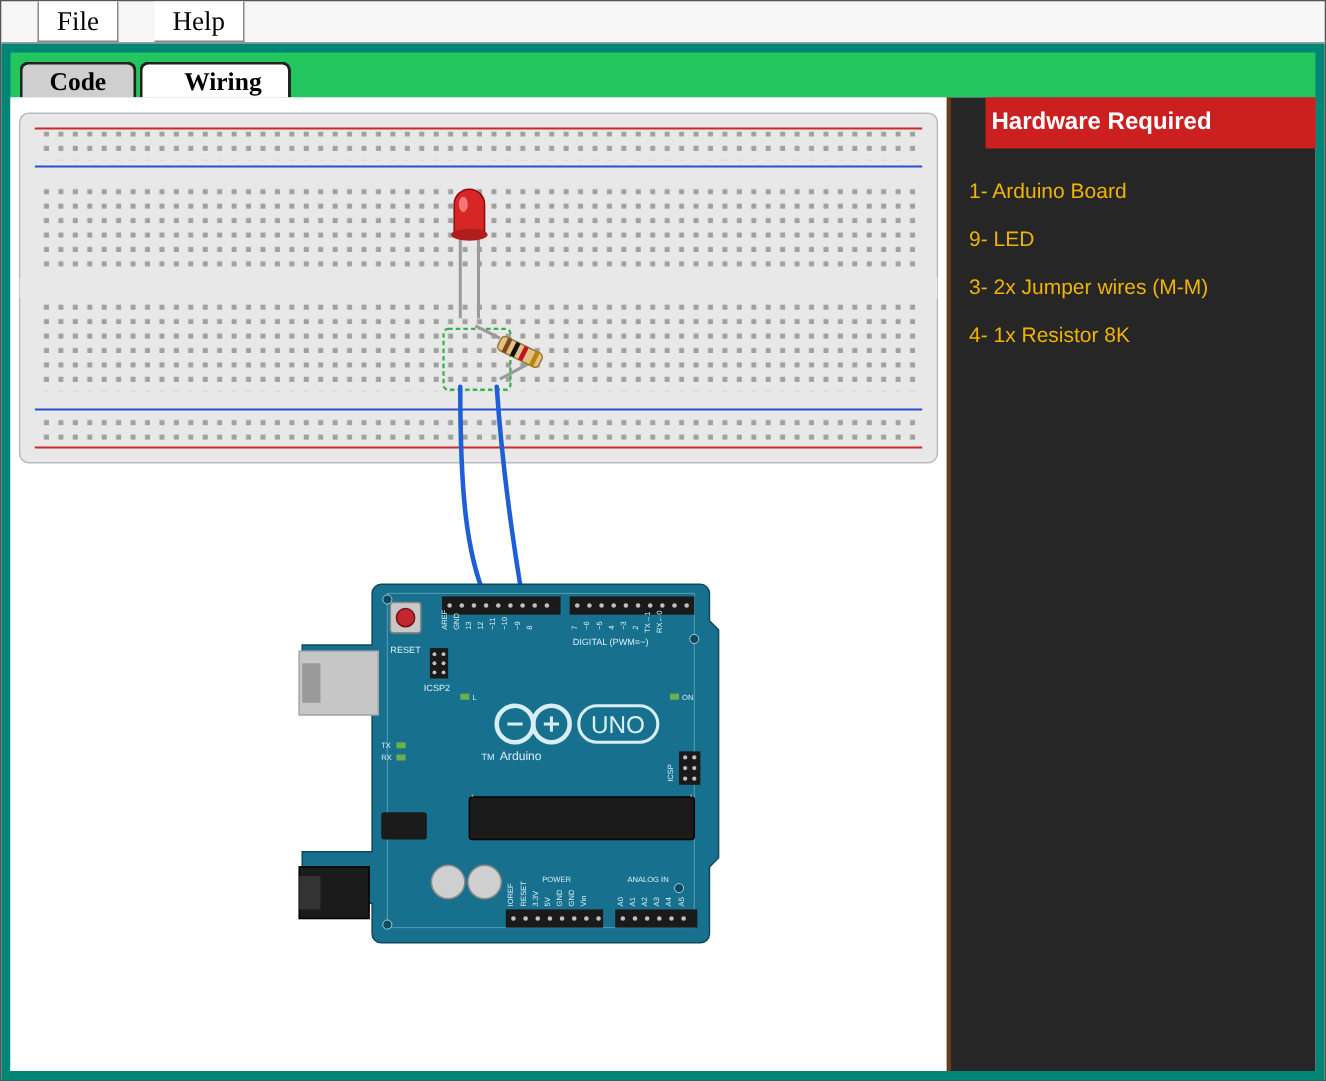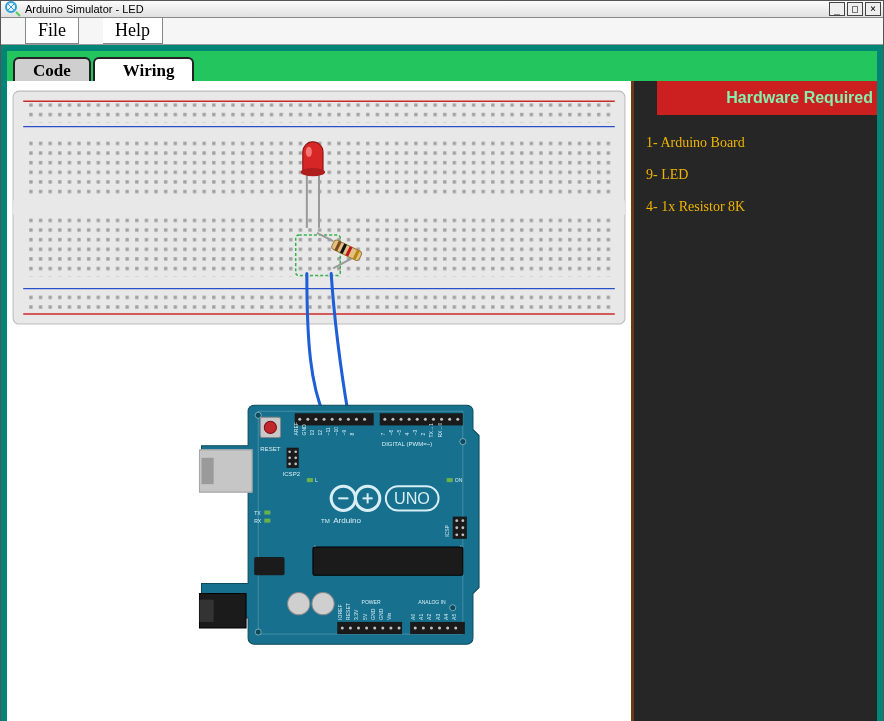--- a/index.html
+++ b/index.html
@@ -108,62 +108,45 @@
   }
   .side-panel {
     width: 246px;
     background:#262626;
     border-left:3px solid #6b3b16;
     display:flex;
     flex-direction:column;
   }
   .side-header {
     background:#cc1f1f;
-    color:#86efac;
+    color:#ffffff;
     font-weight:bold;
-    text-align:right;
+    text-align:left;
     padding:8px 4px;
     font-size:16px;
     font-family: Arial, sans-serif;
     margin-left: 23px;
   }
   .side-list {
     padding:12px 10px;
   }
   .side-item {
     color:#f0b400;
-    font-family: Liberation Serif, serif;
+    font-family: Liberation Sans, sans-serif;
     font-size:14px;
     padding:8px 2px;
   }
   
   svg.scene { width:100%; height:100%; display:block; }
 </style>
 </head>
 <body>
 
 <div class="window">
 
-  <div class="titlebar">
-    <span class="app-icon">
-      <svg width="16" height="16" viewBox="0 0 16 16">
-        <circle cx="6" cy="6" r="5" fill="none" stroke="#2aa0d8" stroke-width="2"></circle>
-        <circle cx="6" cy="6" r="1" fill="#2aa0d8"></circle>
-        <path d="M3 3 L9 9 M9 3 L3 9" stroke="#2aa0d8" stroke-width="1"></path>
-        <path d="M11 11 L15 15" stroke="#59c959" stroke-width="2"></path>
-      </svg>
-    </span>
-    <span class="title">Arduino Simulator - LED</span>
-    <span class="spacer"></span>
-    <div class="win-controls">
-      <div class="win-btn">_</div>
-      <div class="win-btn">□</div>
-      <div class="win-btn">×</div>
-    </div>
-  </div>
 
   <div class="menubar">
     <div class="menu-item">File</div>
     <div class="menu-item">Help</div>
   </div>
 
   <div class="app-body">
     <div class="tabbar">
       <div class="tab">Code</div>
       <div class="tab active">Wiring</div>
@@ -442,19 +425,20 @@
           </g>
 
         </svg>
       </div>
 
       <div class="side-panel">
         <div class="side-header">Hardware Required</div>
         <div class="side-list">
           <div class="side-item">1- Arduino Board</div>
           <div class="side-item">9- LED</div>
+          <div class="side-item">3- 2x Jumper wires (M-M)</div>
           <div class="side-item">4- 1x Resistor 8K</div>
         </div>
       </div>
 
     </div>
   </div>
 </div>
 
 </body></html>

